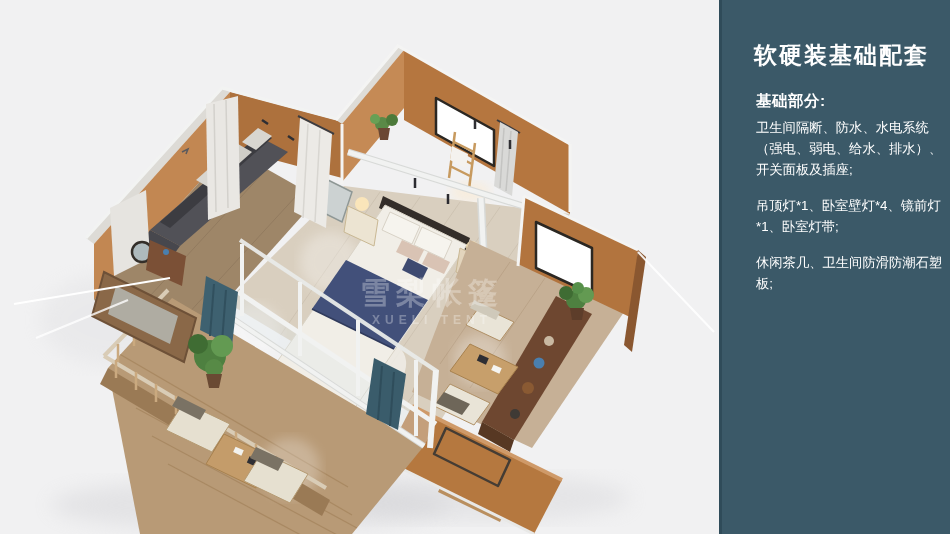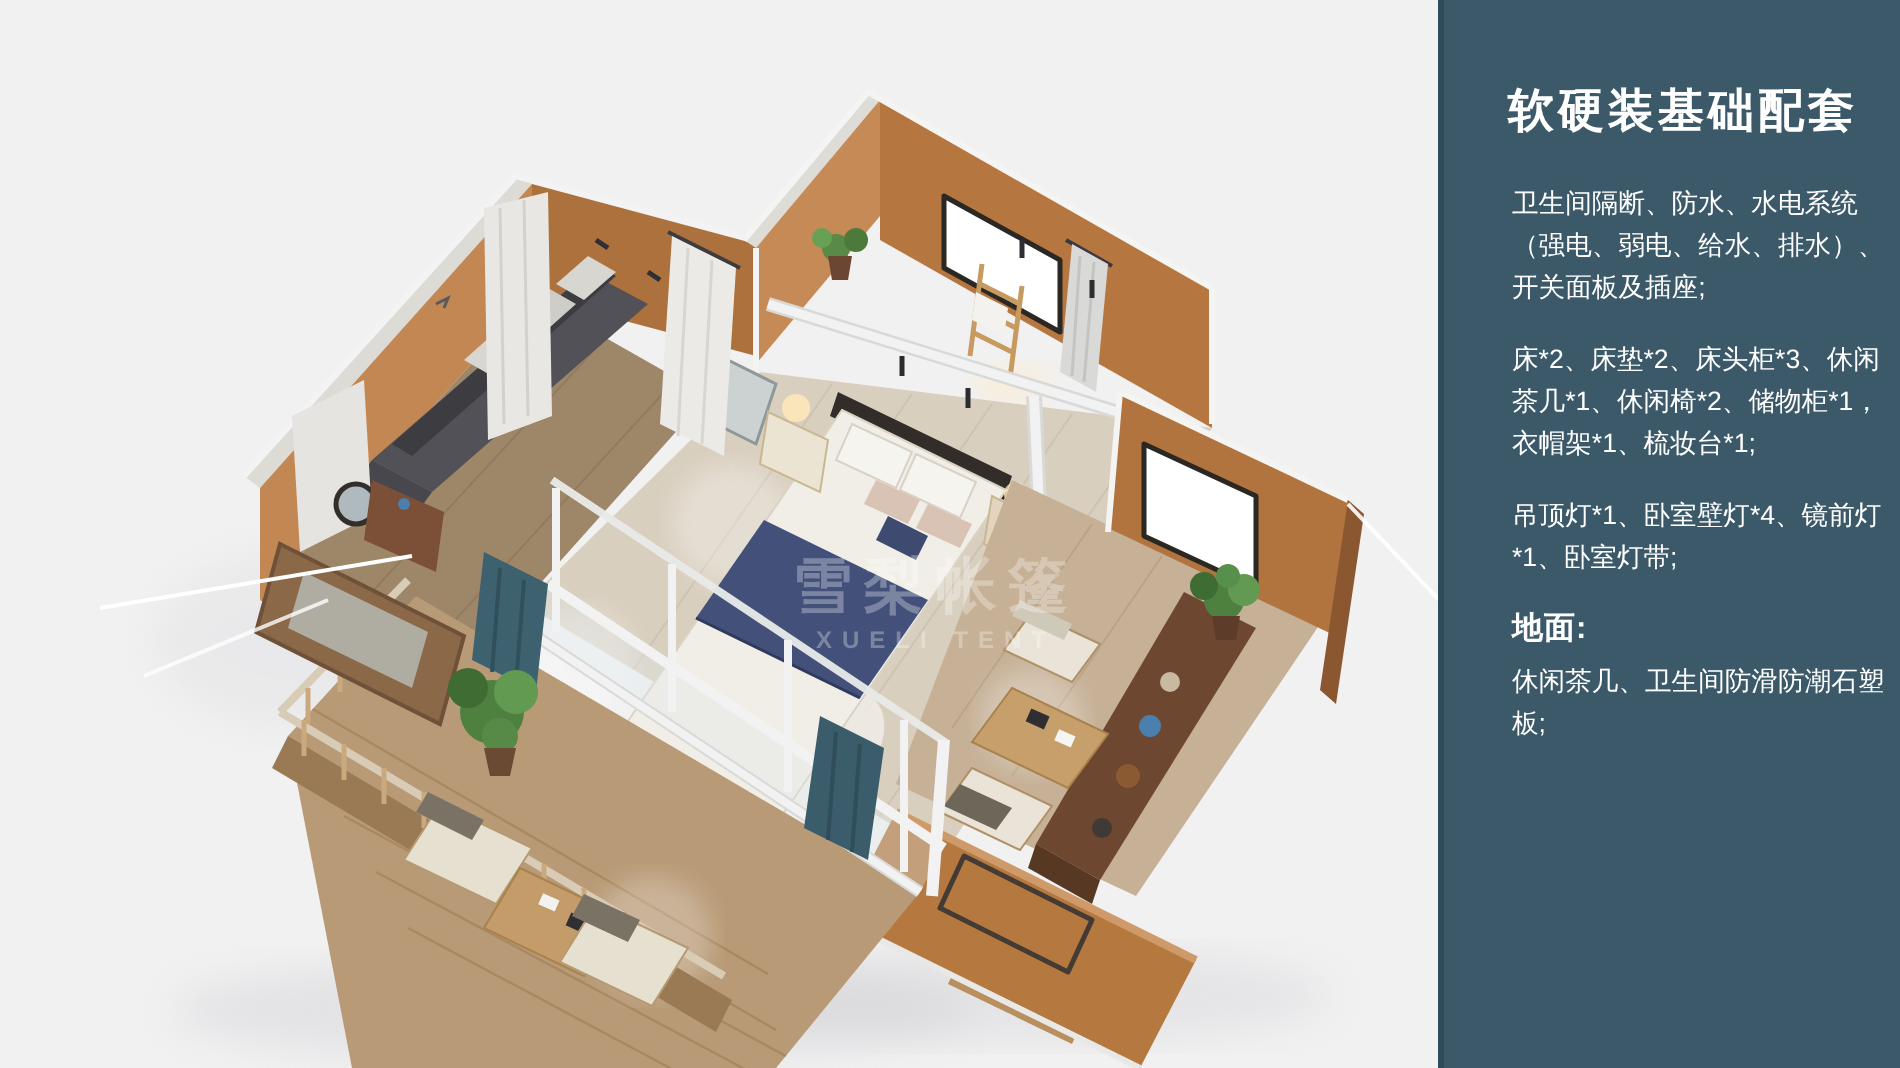--- a/index.html
+++ b/index.html
@@ -1,18 +1,18 @@
 <!DOCTYPE html>
 <html><head>
 <meta charset="utf-8">
 <style>
   html,body{margin:0;padding:0;}
   .stage{position:relative;width:950px;height:534px;overflow:hidden;
          font-family:"Liberation Sans","DejaVu Sans",sans-serif;background:#f1f1f2;}
-  .render{position:absolute;left:0;top:0;width:719px;height:534px;padding-left:36px;}
+  .render{position:absolute;left:0;top:0;width:719px;height:534px;}
   .render svg{display:block;width:719px;height:534px;}
   .sidebar{position:absolute;left:719px;top:0;width:245px;height:534px;
            background:#3b5968;color:#ffffff;box-sizing:border-box;
            box-shadow:inset 3px 0 0 #2f4b59;}
   .sb-title{margin:40px 4px 0 4px;text-align:center;font-size:23px;font-weight:bold;
             letter-spacing:2px;color:#ffffff;}
   .sb-sections{padding:20px 14px 0 37px;}
   .sb-section{margin-bottom:15px;}
   .sb-heading{font-size:15.5px;font-weight:bold;margin:0 0 5px 0;letter-spacing:.5px;}
   .sb-body{font-size:13.3px;line-height:21px;margin:0;color:#ffffff;}
@@ -301,27 +301,26 @@
         <text x="432" y="303" text-anchor="middle" class="wm" font-size="30" letter-spacing="6">雪梨帐篷</text>
         <text x="432" y="324" text-anchor="middle" class="wm" font-size="12" letter-spacing="5">XUELI TENT</text>
       </g>
     </svg>
   </div>
 
   <aside class="sidebar">
     <h1 class="sb-title">软硬装基础配套</h1>
     <div class="sb-sections">
       <section class="sb-section">
+        <h2 class="sb-heading">基础部分:</h2>
         <p class="sb-body">卫生间隔断、防水、水电系统（强电、弱电、给水、排水）、开关面板及插座;</p>
       </section>
       <section class="sb-section">
-        <p class="sb-body">床*2、床垫*2、床头柜*3、休闲茶几*1、休闲椅*2、储物柜*1，衣帽架*1、梳妆台*1;</p>
       </section>
       <section class="sb-section">
         <p class="sb-body">吊顶灯*1、卧室壁灯*4、镜前灯*1、卧室灯带;</p>
       </section>
       <section class="sb-section">
-        <h2 class="sb-heading">地面:</h2>
         <p class="sb-body">休闲茶几、卫生间防滑防潮石塑板;</p>
       </section>
     </div>
   </aside>
 </div>
 
 </body></html>

